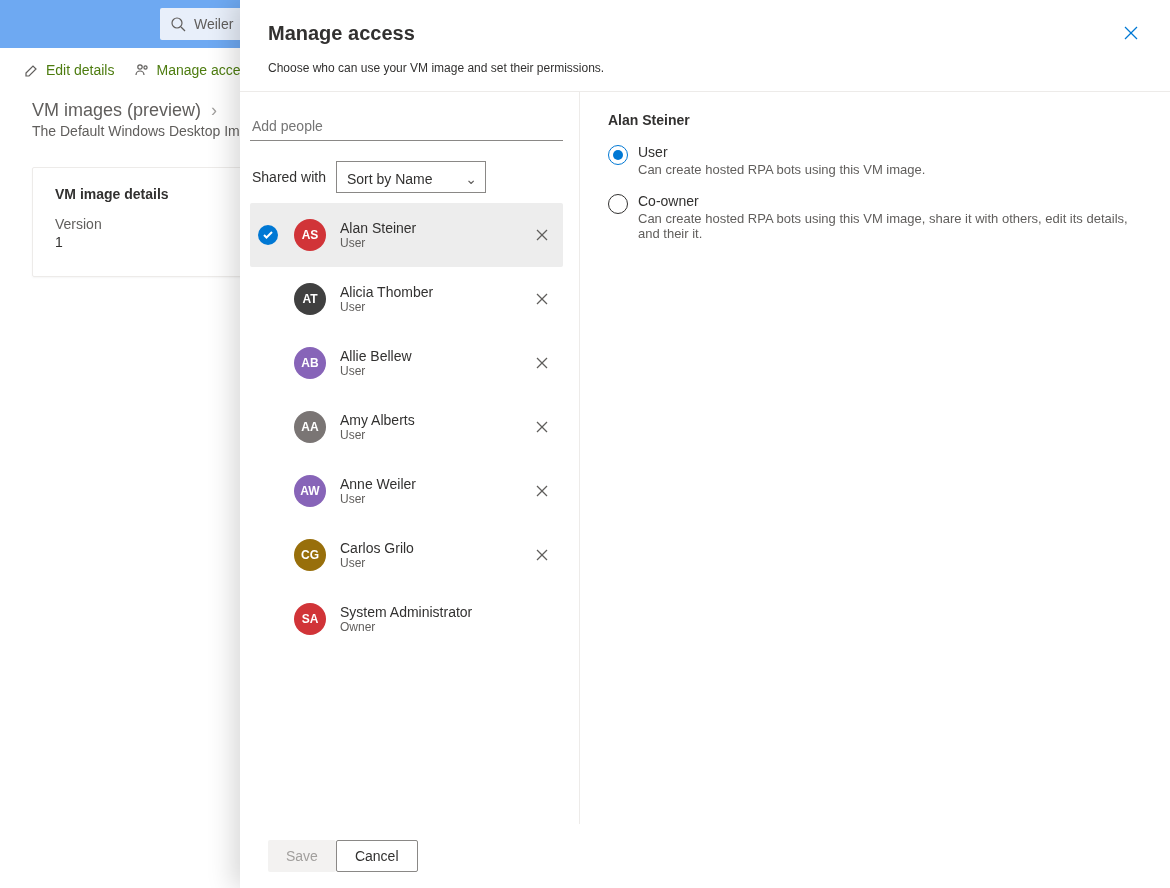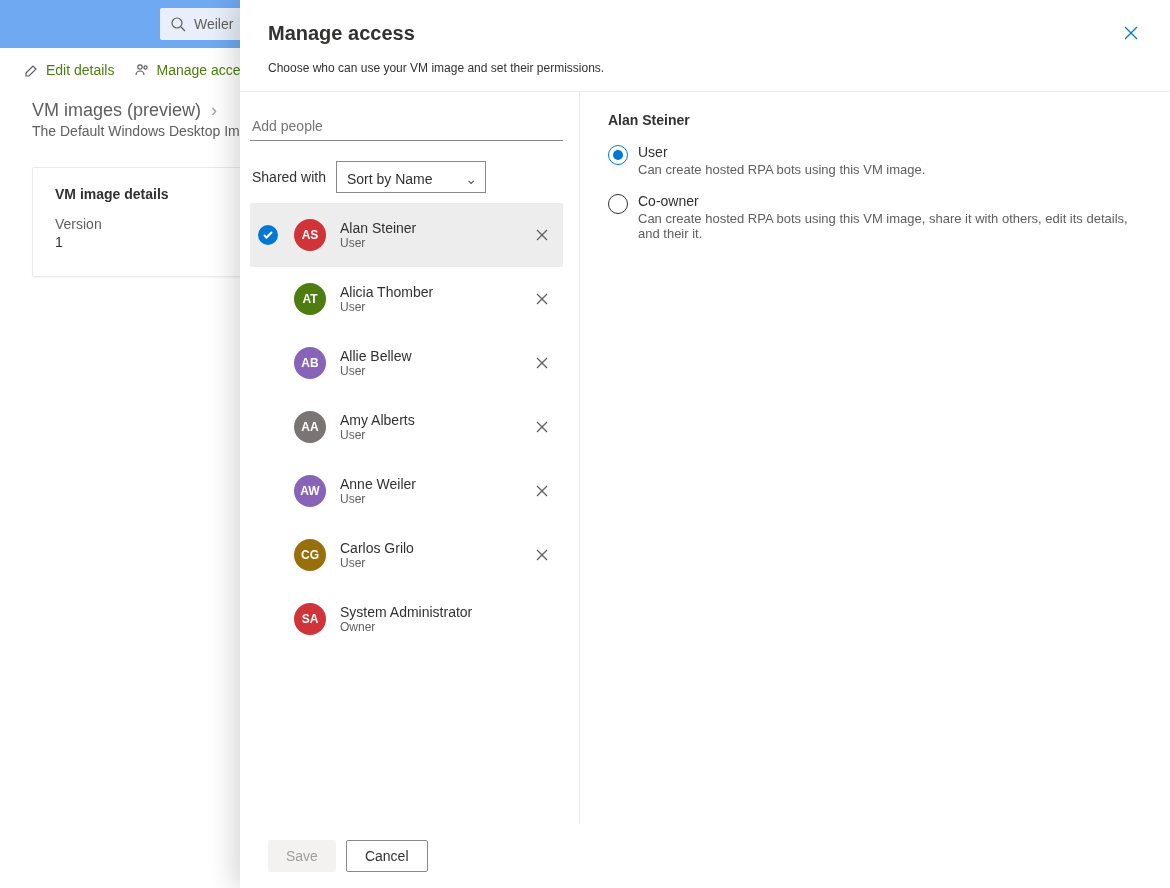--- a/index.html
+++ b/index.html
@@ -149,21 +149,21 @@
   .person .check svg { width:12px; height:12px; }
 
   .avatar {
     width:32px; height:32px; border-radius:50%;
     display:flex; align-items:center; justify-content:center;
     color:#fff; font-size:12px; font-weight:600;
     flex-shrink:0;
     margin-right:14px;
   }
   .av-red { background:#d13438;text-align:center; }
-  .av-maroon { background:#4d7c0f; }
+  .av-maroon { background:#404040; }
   .av-purple { background:#8764b8; }
   .av-gray { background:#7a7574; }
   .av-purple2 { background:#8764b8; }
   .av-olive { background:#986f0b; }
   .av-red2 { background:#d13438; }
 
   .pinfo { flex:1; }
   .pname { font-size:14px; color:#323130; }
   .prole { font-size:12px; color:#605e5c; }
 
@@ -187,21 +187,20 @@
   .opt-text { }
   .opt-label { font-size:14px; color:#323130; }
   .opt-desc { font-size:13px; color:#605e5c; margin-top:2px; max-width:520px;}
 
   .panel-footer {
     height:64px;
     border-top: none;
     padding: 0 28px;
     display:flex;
     align-items:center;
-    gap:10px;
   }
   .btn {
     height:32px;
     padding:0 18px;
     font-size:14px;
     border-radius:2px;
     cursor:pointer;
     display:flex; align-items:center;
   }
   .btn-primary { background:#f3f2f1; color:#a19f9d; border:none;}

